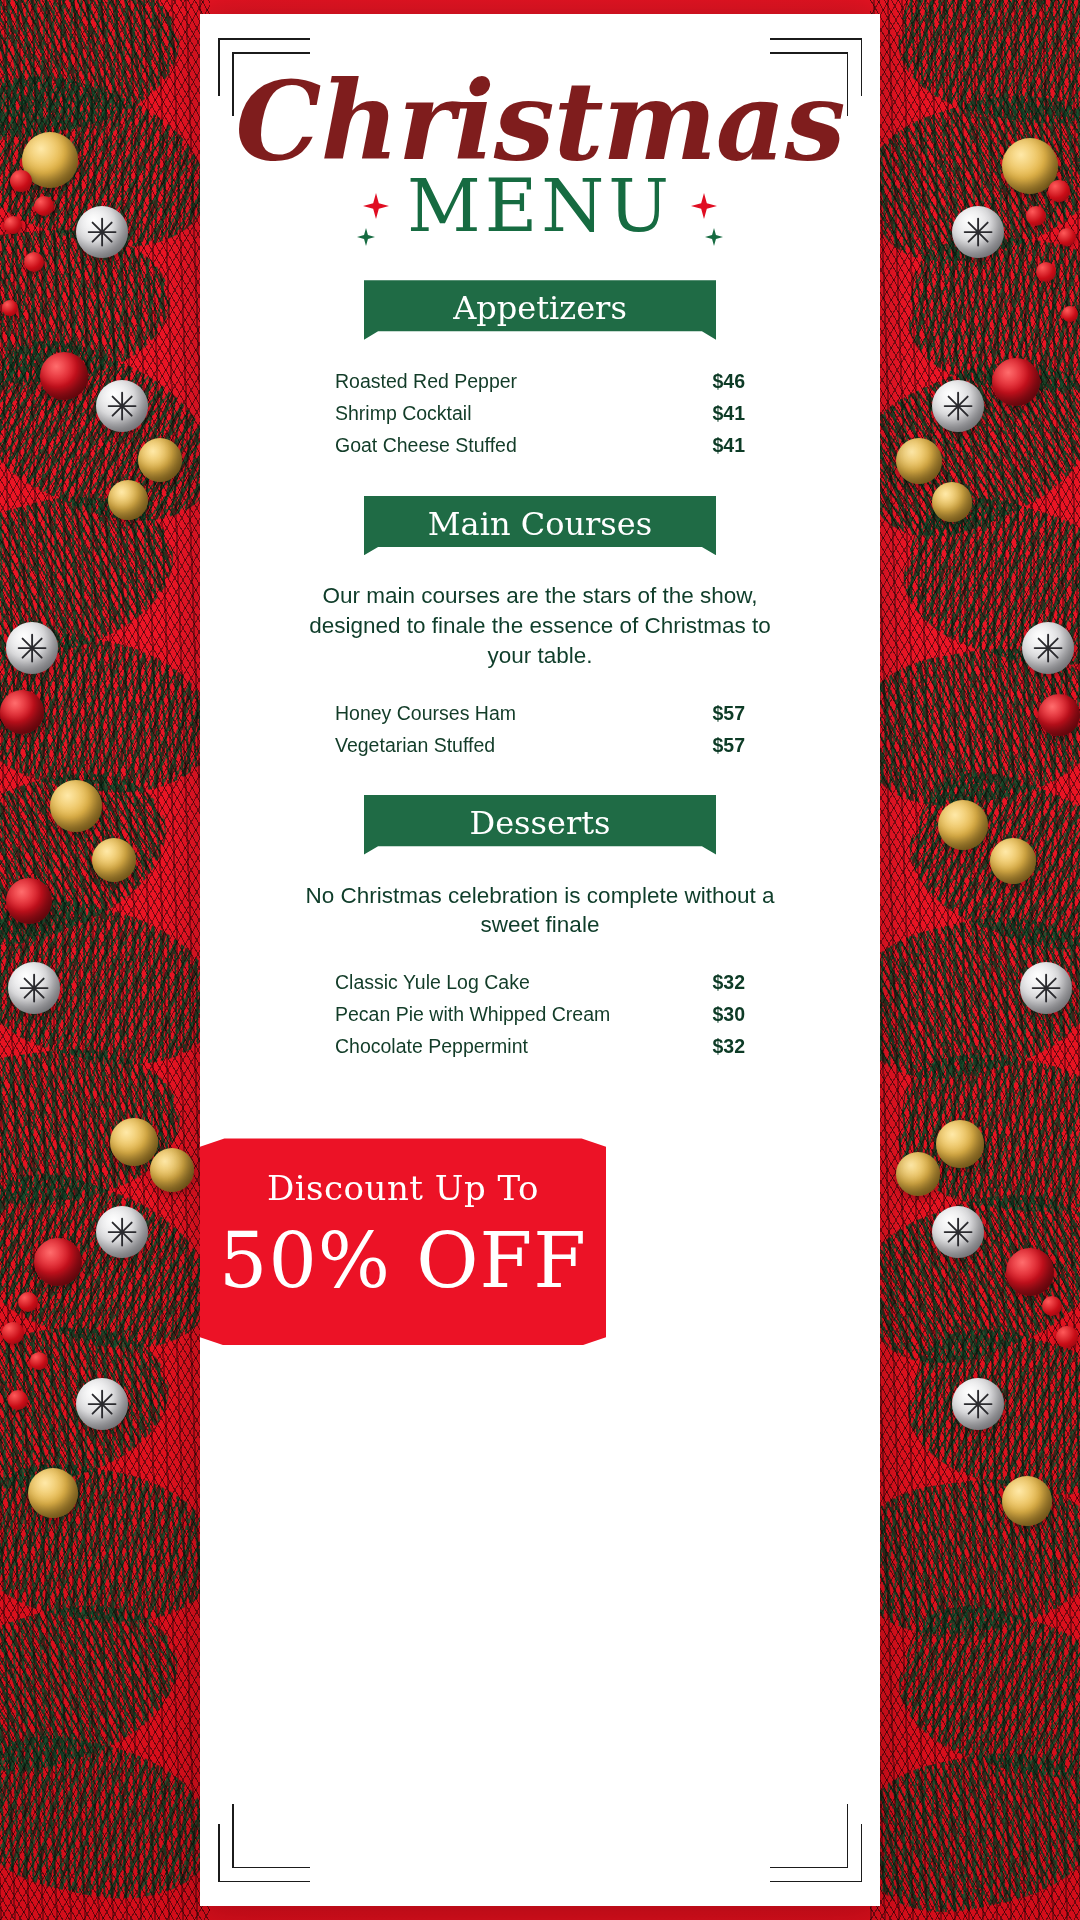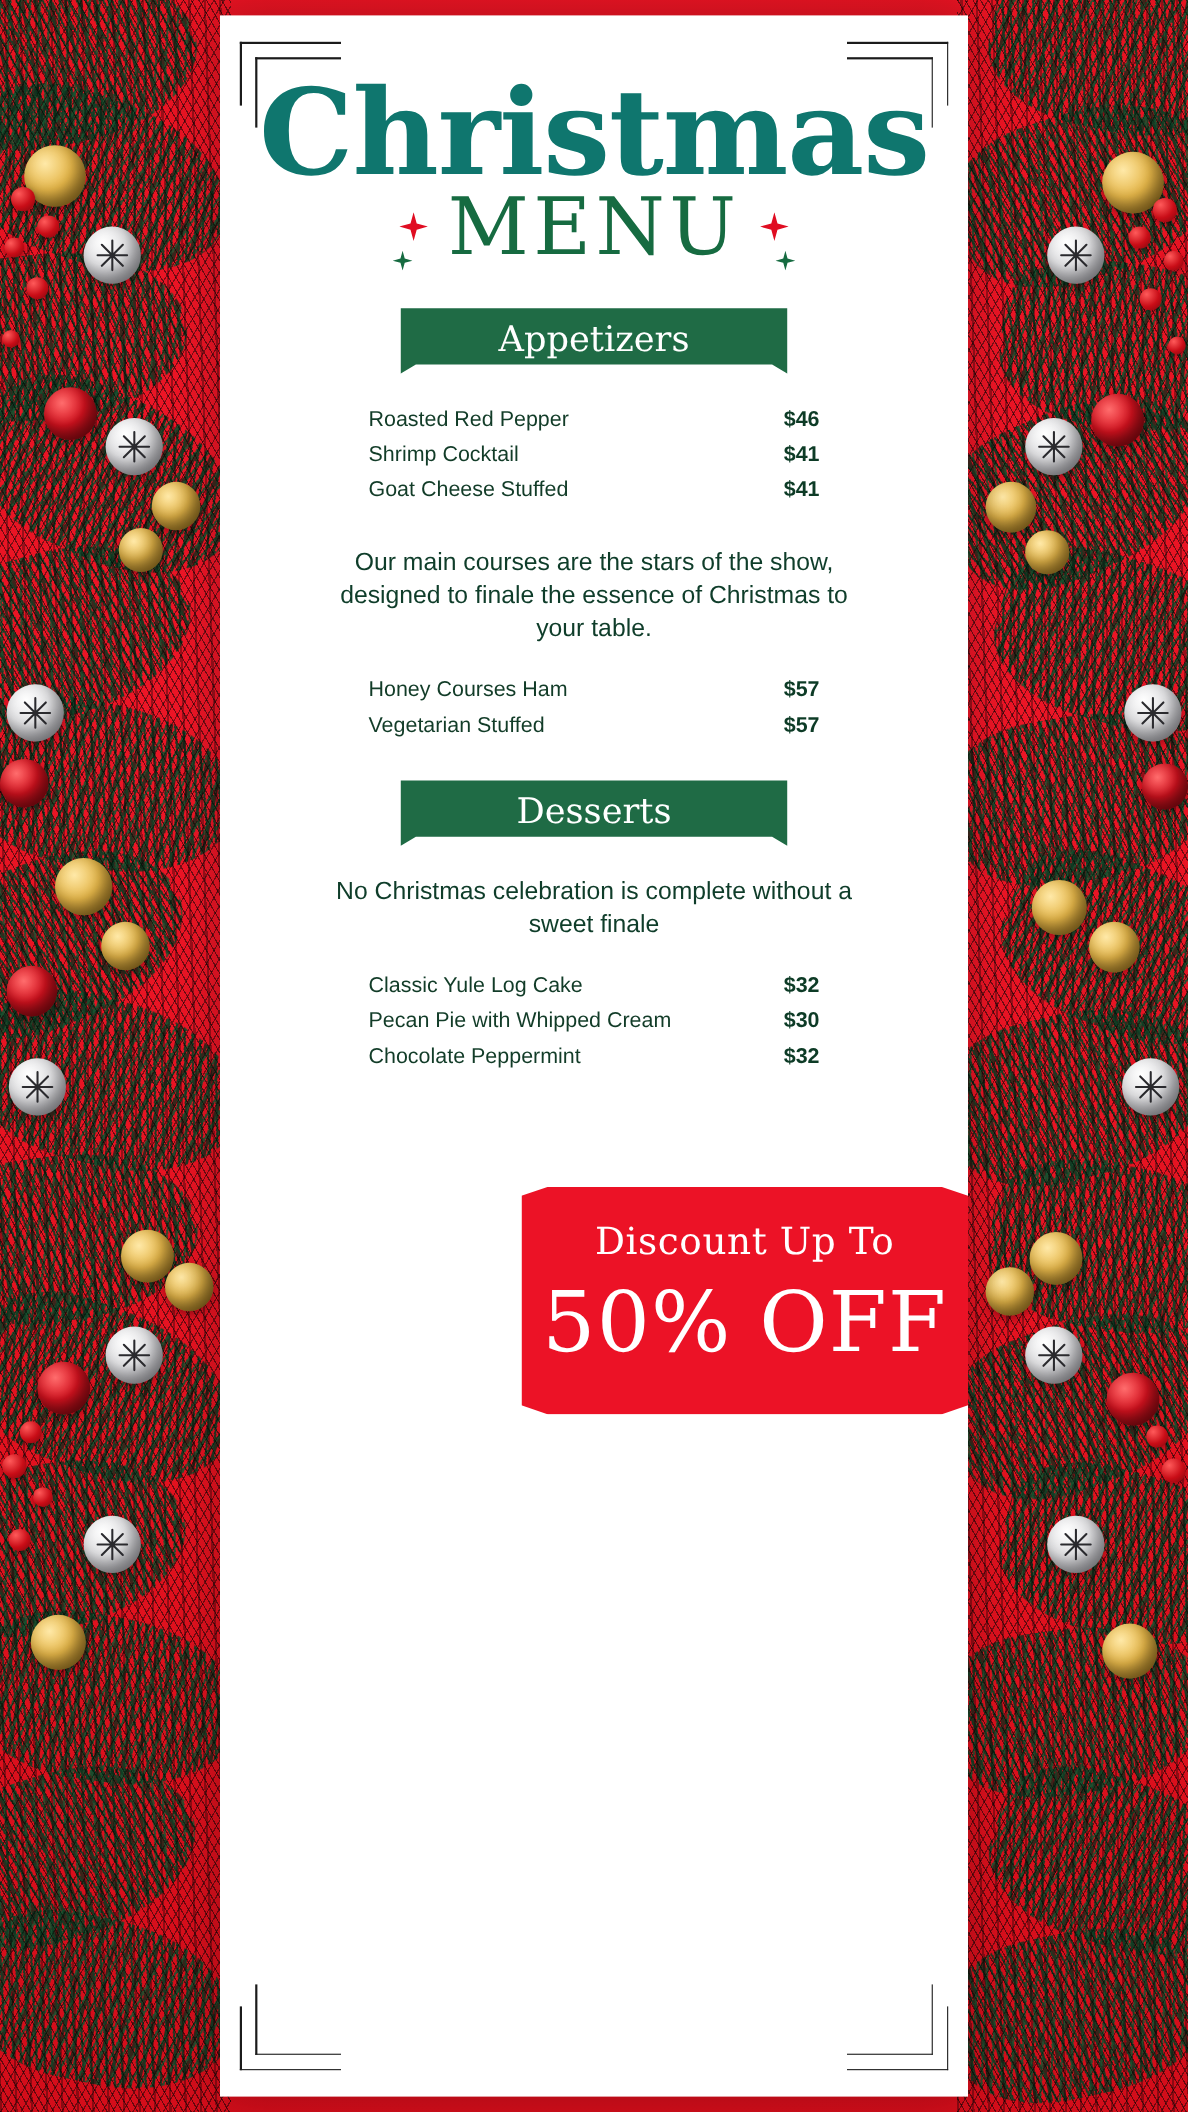--- a/index.html
+++ b/index.html
@@ -146,24 +146,25 @@
   .corner.br .v2 { right: 14px; bottom: 14px; height: 64px; }
 
   
   .title-block {
     position: relative;
     padding-top: 52px;
     text-align: center;
   }
   .title-script {
     font-family: "DejaVu Serif", serif;
+    font-style: italic;
     font-weight: 700;
     font-size: 108px;
     line-height: 1.02;
-    color: #0f766e;
+    color: #7f1d1d;
     letter-spacing: -1px;
   }
   .title-sub-row {
     position: relative;
     display: flex;
     align-items: center;
     justify-content: center;
     gap: 18px;
     margin-top: -6px;
   }
@@ -234,23 +235,23 @@
     font-size: 19.5px;
     font-weight: 700;
     color: #0d3b26;
     min-width: 64px;
     text-align: left;
     padding-left: 40px;
   }
 
   
   .discount-wrap {
-    margin-top: 102px;
+    margin-top: 76px;
     display: flex;
-    justify-content: flex-end;
+    justify-content: flex-start;
   }
   .discount {
     width: 406px;
     background: #ec1226;
     color: #ffffff;
     text-align: center;
     padding: 30px 0 40px;
     -webkit-clip-path: polygon(0 4%, 6% 0, 94% 0, 100% 4%, 100% 96%, 94% 100%, 6% 100%, 0 96%);
     clip-path: polygon(0 4%, 6% 0, 94% 0, 100% 4%, 100% 96%, 94% 100%, 6% 100%, 0 96%);
     border-radius: 6px;
@@ -505,20 +506,21 @@
         <span class="item-price">$41</span>
       </div>
       <div class="item-row">
         <span class="item-name">Goat Cheese Stuffed</span>
         <span class="item-price">$41</span>
       </div>
     </div>
   </div>
 
   <div class="section">
+    <div class="banner">Main Courses</div>
     <div class="blurb">Our main courses are the stars of the show, designed to finale the essence of Christmas to your table.</div>
     <div class="items">
       <div class="item-row">
         <span class="item-name">Honey Courses Ham</span>
         <span class="item-price">$57</span>
       </div>
       <div class="item-row">
         <span class="item-name">Vegetarian Stuffed</span>
         <span class="item-price">$57</span>
       </div>

